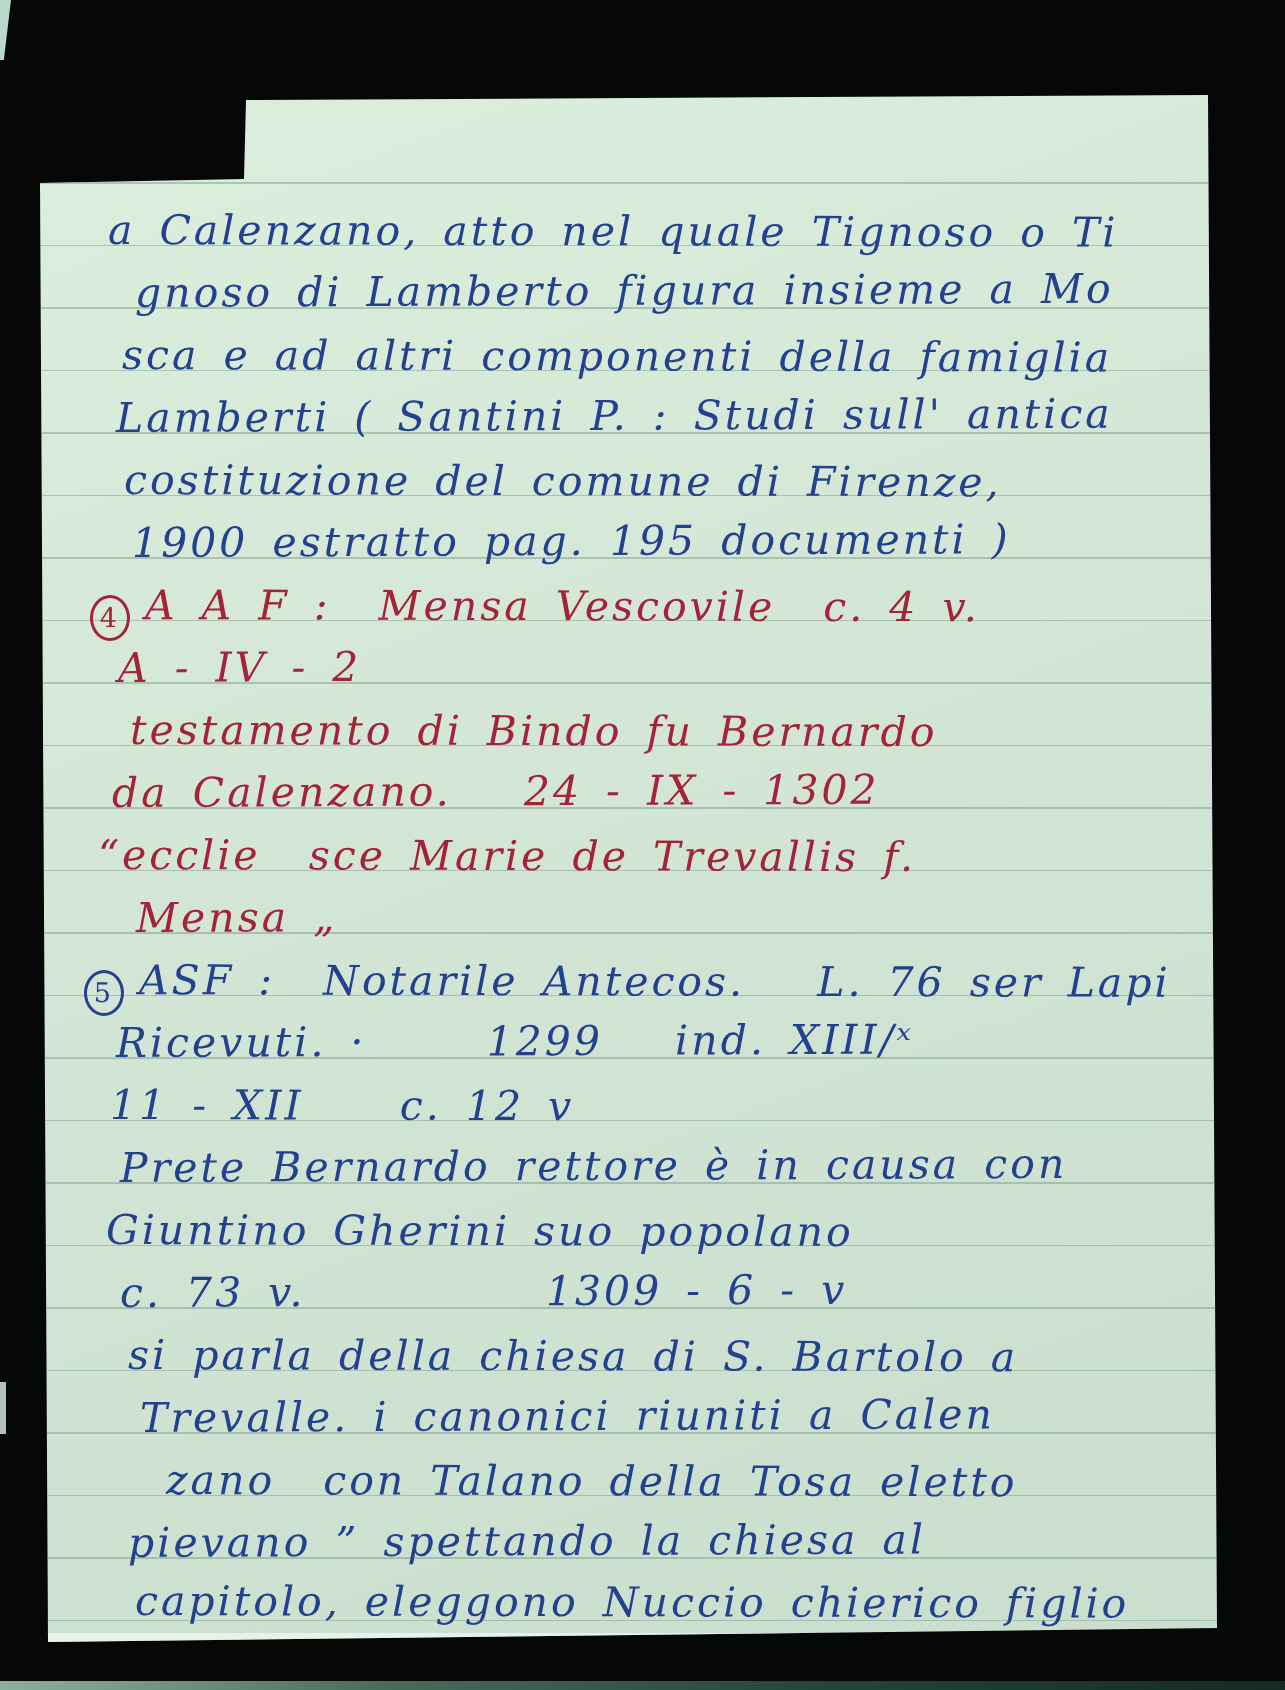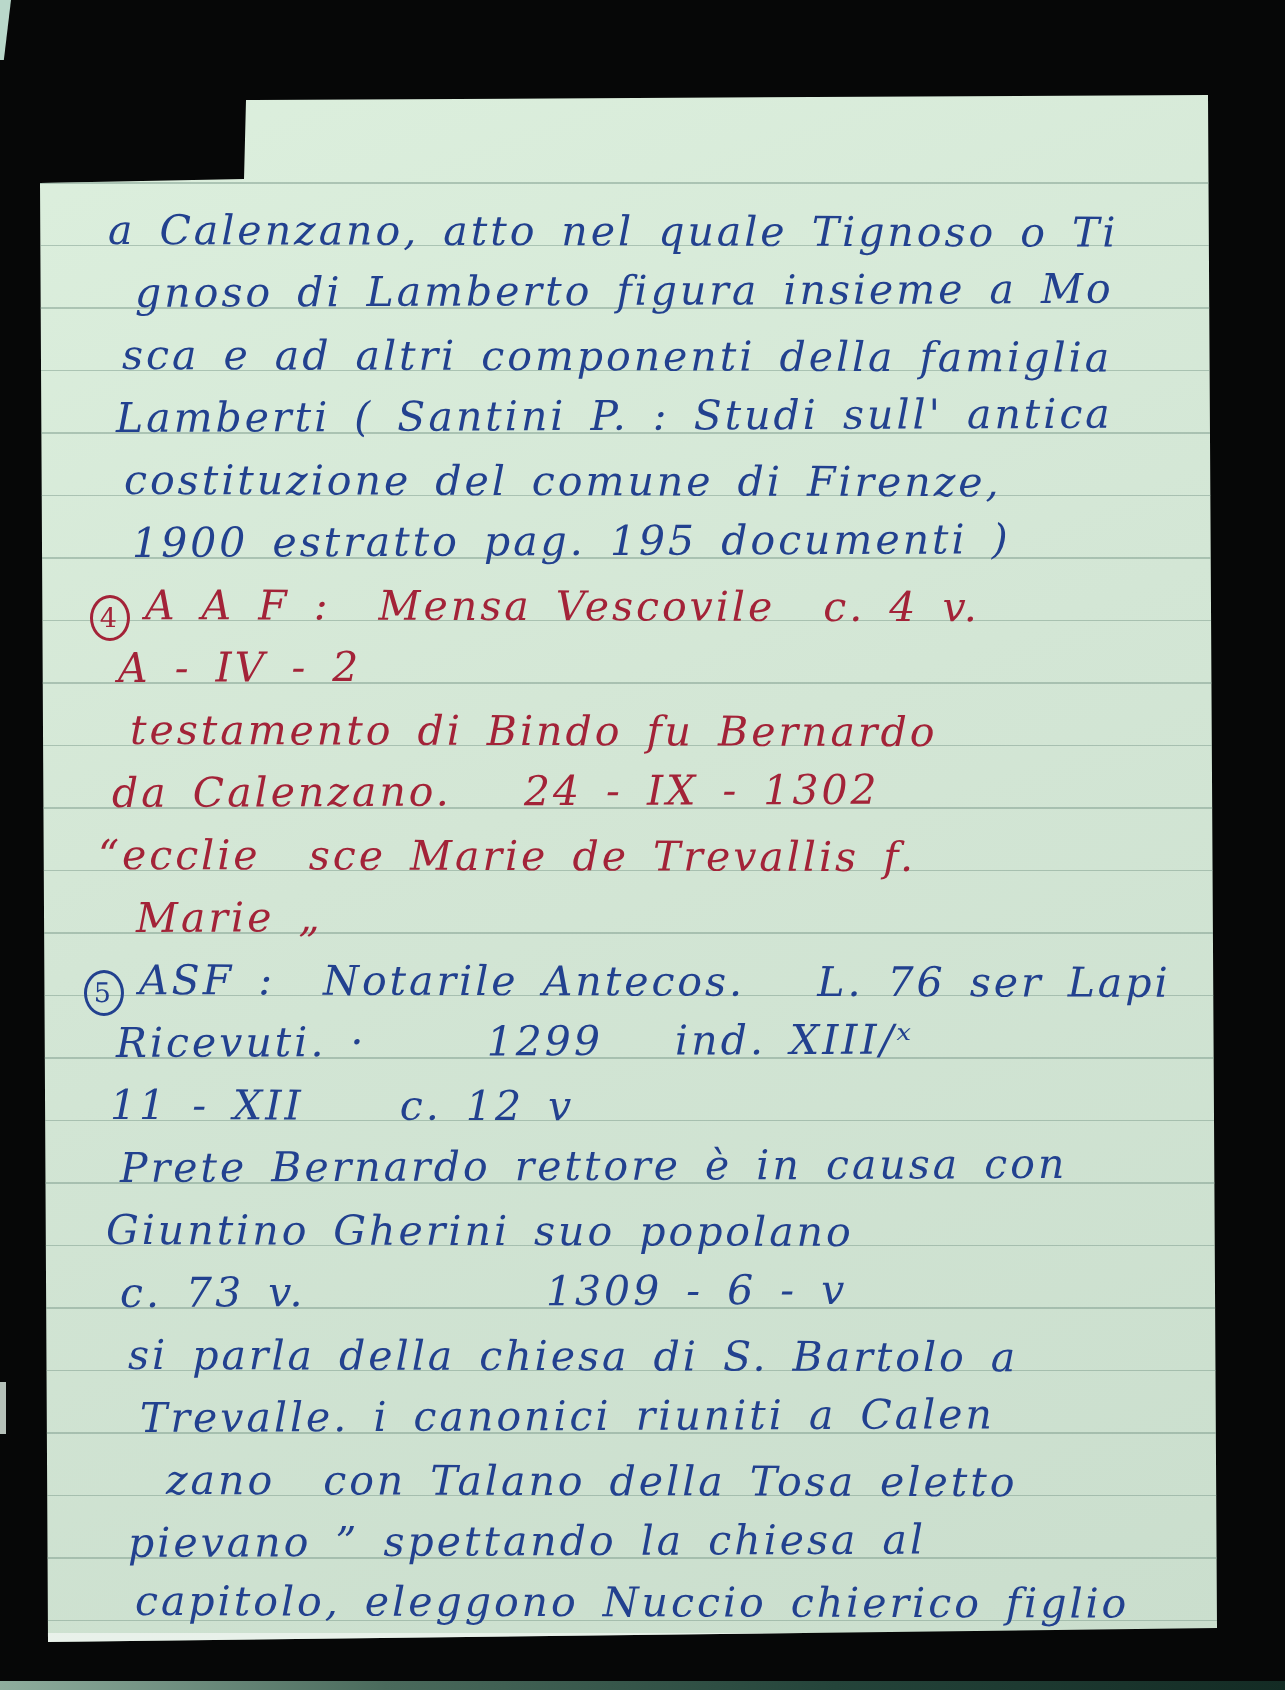--- a/index.html
+++ b/index.html
@@ -80,21 +80,21 @@
         <div class="row blue" style="left: 95px; top: 175px;"><span>gnoso di Lamberto figura insieme a Mo</span></div>
         <div class="row blue" style="left: 82px; top: 237px;"><span>sca e ad altri componenti della famiglia</span></div>
         <div class="row blue" style="left: 76px; top: 300px;"><span>Lamberti ( Santini P. : Studi sull' antica</span></div>
         <div class="row blue" style="left: 84px; top: 362px;"><span>costituzione del comune di Firenze,</span></div>
         <div class="row blue" style="left: 92px; top: 425px;"><span>1900 estratto pag. 195 documenti )</span></div>
         <div class="row red" style="left: 50px; top: 487px;"><span class="badge">4</span><span>A A F :  Mensa Vescovile  c. 4 v.</span></div>
         <div class="row red" style="left: 78px; top: 550px;"><span>A - IV - 2</span></div>
         <div class="row red" style="left: 90px; top: 612px;"><span>testamento di Bindo fu Bernardo</span></div>
         <div class="row red" style="left: 72px; top: 675px;"><span>da Calenzano.   24 - IX - 1302</span></div>
         <div class="row red" style="left: 58px; top: 737px;"><span>“ecclie  sce Marie de Trevallis f.</span></div>
-        <div class="row red" style="left: 96px; top: 800px;"><span>Marie „</span></div>
+        <div class="row red" style="left: 96px; top: 800px;"><span>Mensa „</span></div>
         <div class="row blue" style="left: 44px; top: 862px;"><span class="badge">5</span><span>ASF :  Notarile Antecos.   L. 76 ser Lapi</span></div>
         <div class="row blue" style="left: 76px; top: 925px;"><span>Ricevuti. ·     1299   ind. XIII/ˣ</span></div>
         <div class="row blue" style="left: 70px; top: 987px;"><span>11 - XII    c. 12 v</span></div>
         <div class="row blue" style="left: 80px; top: 1050px;"><span>Prete Bernardo rettore è in causa con</span></div>
         <div class="row blue" style="left: 66px; top: 1112px;"><span>Giuntino Gherini suo popolano</span></div>
         <div class="row blue" style="left: 80px; top: 1175px;"><span>c. 73 v.          1309 - 6 - v</span></div>
         <div class="row blue" style="left: 88px; top: 1237px;"><span>si parla della chiesa di S. Bartolo a</span></div>
         <div class="row blue" style="left: 100px; top: 1300px;"><span>Trevalle. i canonici riuniti a Calen</span></div>
         <div class="row blue" style="left: 126px; top: 1362px;"><span>zano  con Talano della Tosa eletto</span></div>
         <div class="row blue" style="left: 88px; top: 1425px;"><span>pievano ” spettando la chiesa al</span></div>

